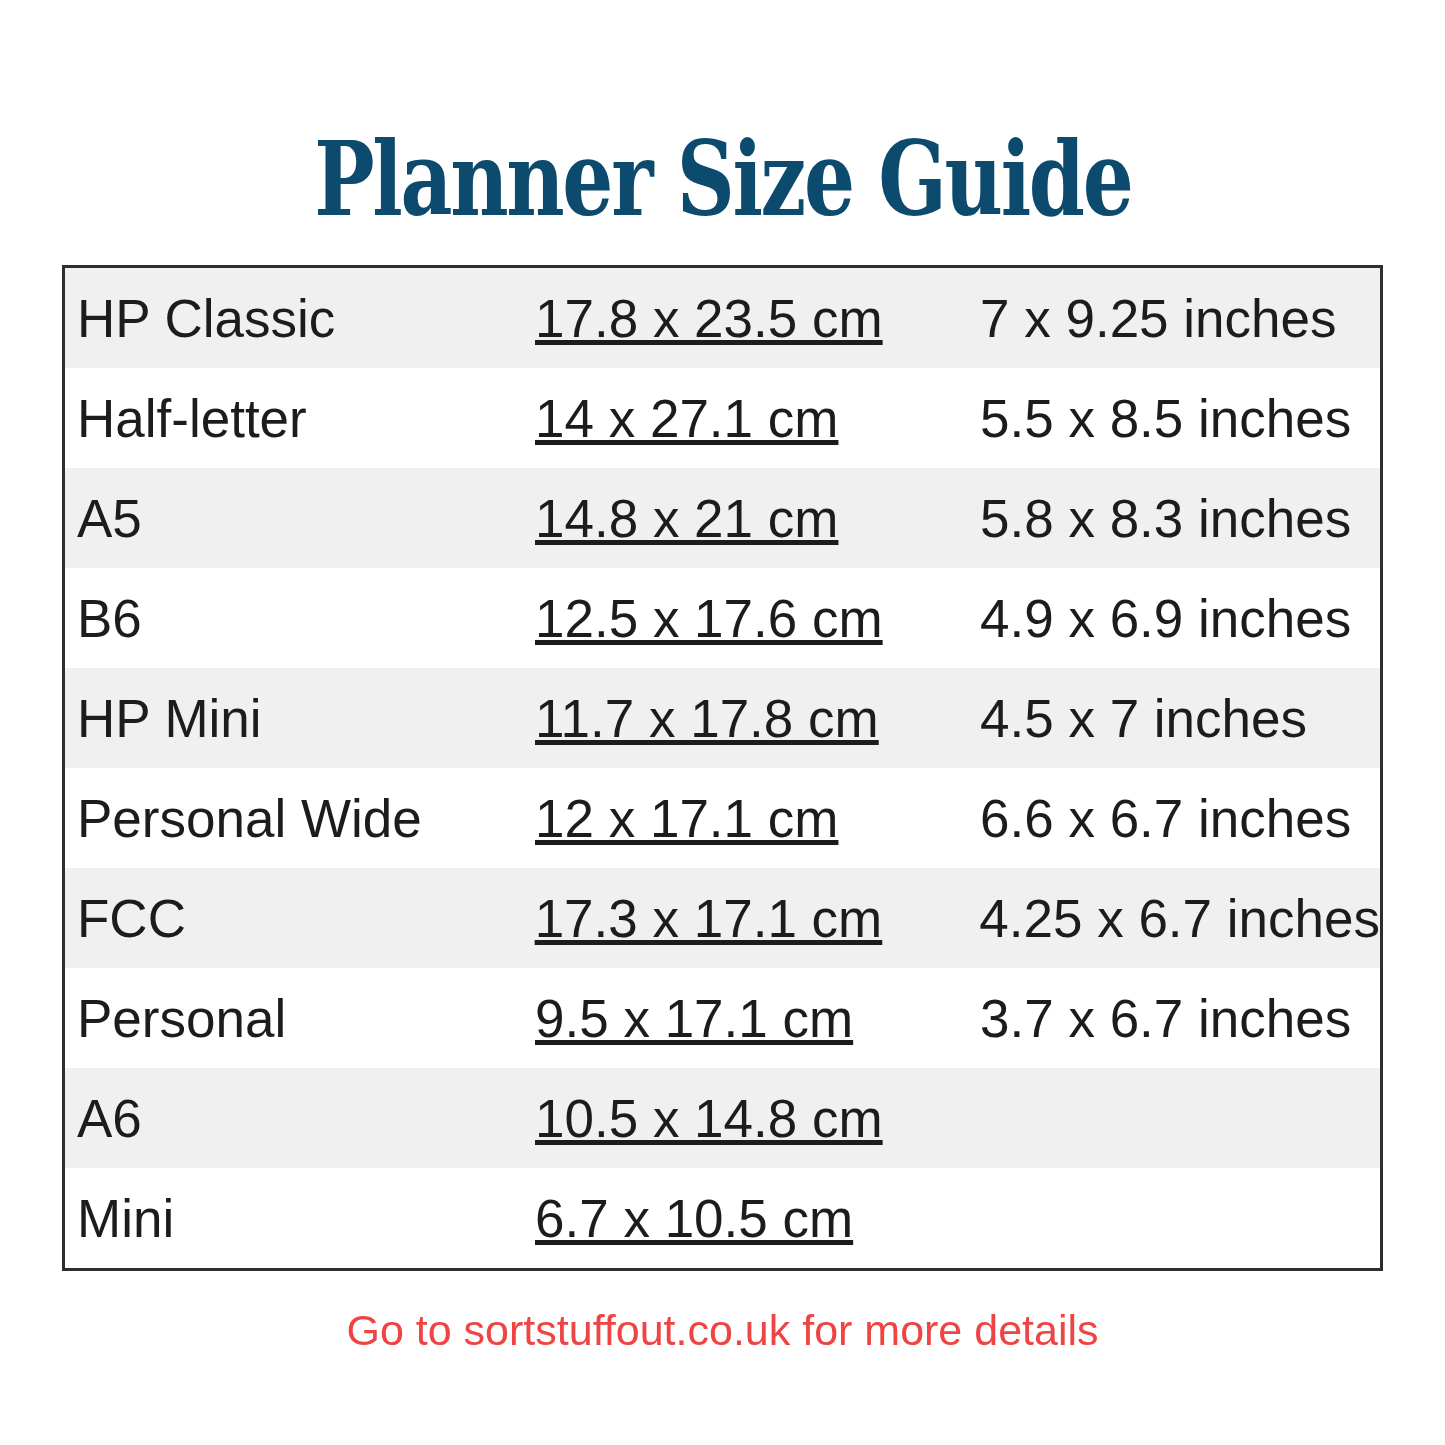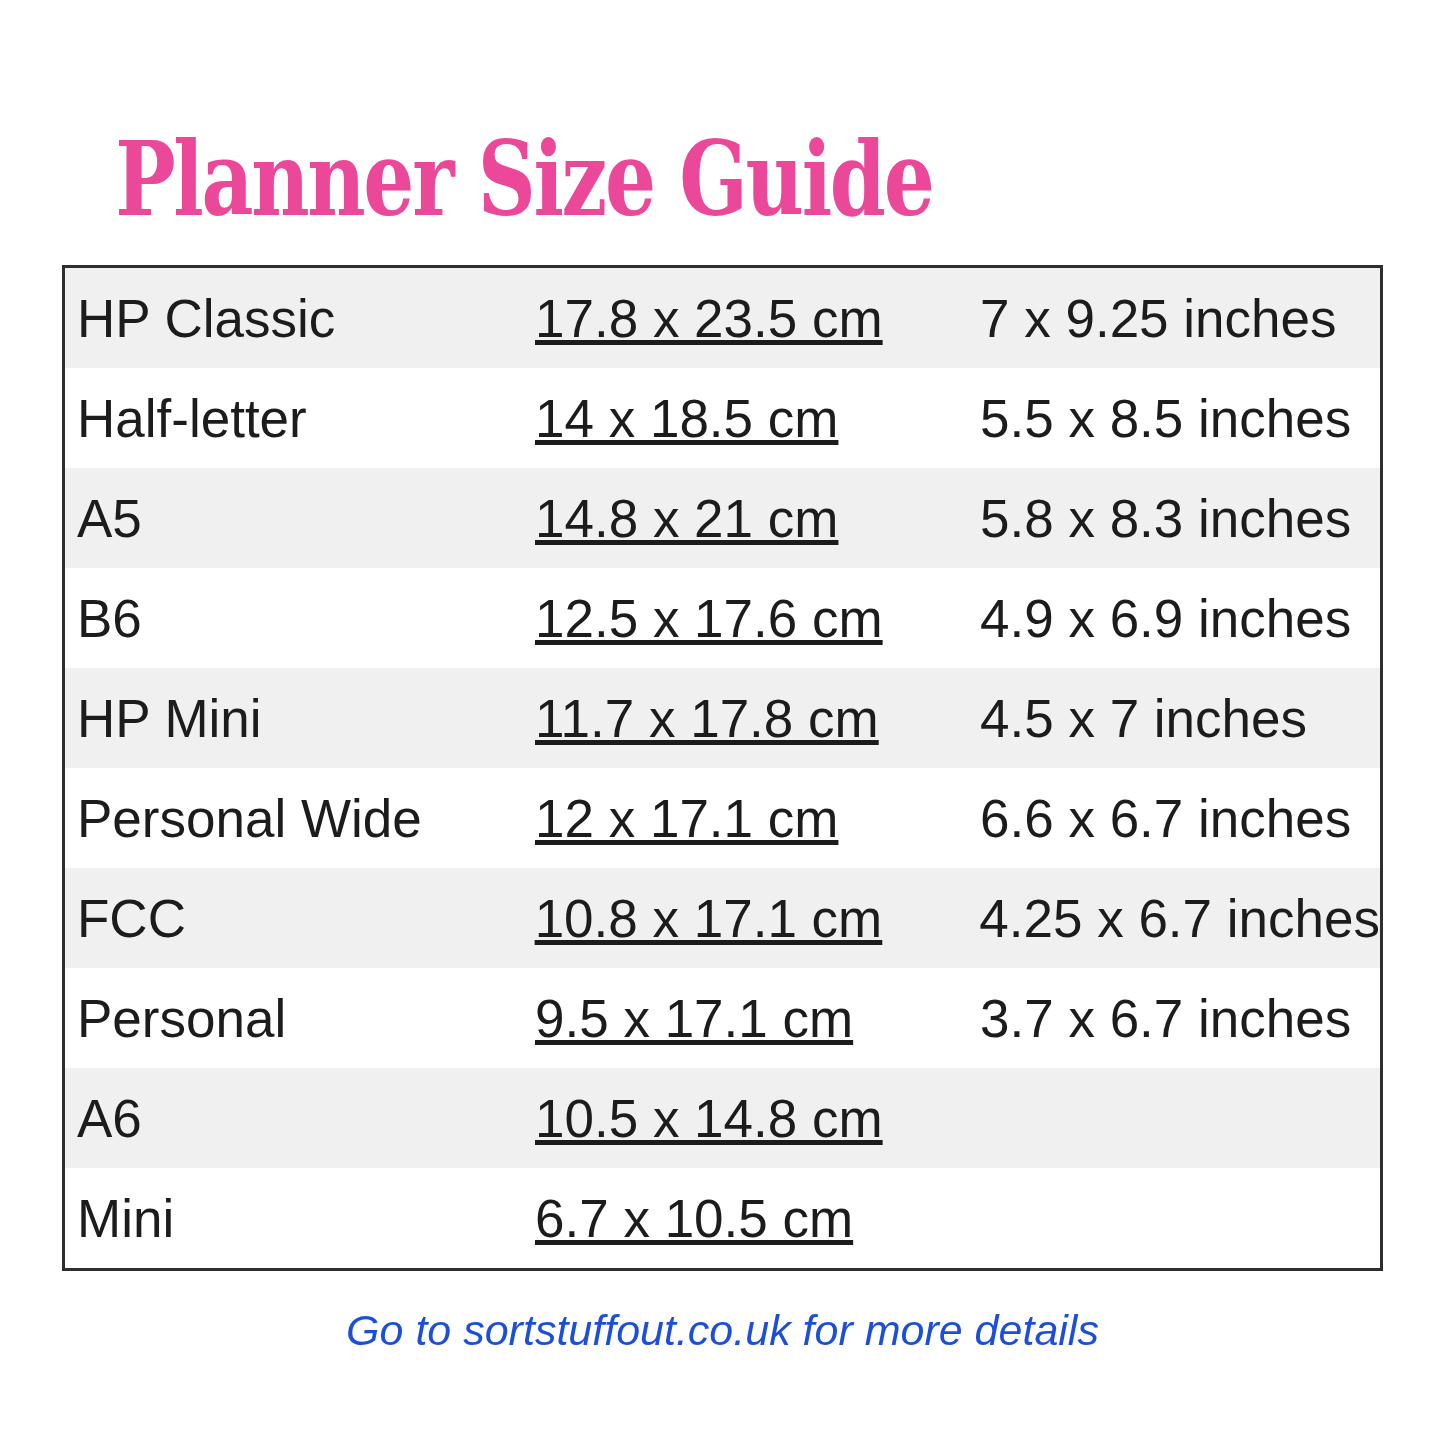--- a/index.html
+++ b/index.html
@@ -19,25 +19,25 @@
     width: 1445px;
     height: 1445px;
     background: var(--background);
     overflow: hidden;
   }
   .title {
     position: absolute;
     top: 118px;
     left: 0;
     width: 100%;
-    text-align: left;
+    text-align: center;
     font-family: "DejaVu Serif", "Liberation Serif", serif;
     font-weight: bold;
     font-size: 103px;
-    color: #ec4899;
+    color: #0c4a6e;
     white-space: nowrap;
     letter-spacing: -3px;
   }
   .title-inner {
     display: inline-block;
     transform: scaleX(0.78);
     transform-origin: 50% 50%;
   }
   .size-table {
     position: absolute;
@@ -65,41 +65,40 @@
   }
   .cell.name { width: 470px; padding-left: 12px; }
   .cell.cm   { width: 445px; text-decoration: underline; }
   .cell.in   { flex: 1 1 auto; }
   .footer {
     position: absolute;
     top: 1306px;
     left: 0;
     width: 100%;
     text-align: center;
-    font-style: italic;
     font-size: 43px;
-    color: #1d4ed8;
+    color: #ef4444;
   }
 </style>
 </head>
 <body>
 
 <div class="sheet">
 
   <h1 class="title"><span class="title-inner">Planner Size Guide</span></h1>
 
   <div class="size-table">
     <div class="row">
       <div class="cell name">HP Classic</div>
       <div class="cell cm">17.8 x 23.5 cm</div>
       <div class="cell in">7 x 9.25 inches</div>
     </div>
     <div class="row">
       <div class="cell name">Half-letter</div>
-      <div class="cell cm">14 x 18.5 cm</div>
+      <div class="cell cm">14 x 27.1 cm</div>
       <div class="cell in">5.5 x 8.5 inches</div>
     </div>
     <div class="row">
       <div class="cell name">A5</div>
       <div class="cell cm">14.8 x 21 cm</div>
       <div class="cell in">5.8 x 8.3 inches</div>
     </div>
     <div class="row">
       <div class="cell name">B6</div>
       <div class="cell cm">12.5 x 17.6 cm</div>
@@ -110,21 +109,21 @@
       <div class="cell cm">11.7 x 17.8 cm</div>
       <div class="cell in">4.5 x 7 inches</div>
     </div>
     <div class="row">
       <div class="cell name">Personal Wide</div>
       <div class="cell cm">12 x 17.1 cm</div>
       <div class="cell in">6.6 x 6.7 inches</div>
     </div>
     <div class="row">
       <div class="cell name">FCC</div>
-      <div class="cell cm">10.8 x 17.1 cm</div>
+      <div class="cell cm">17.3 x 17.1 cm</div>
       <div class="cell in">4.25 x 6.7 inches</div>
     </div>
     <div class="row">
       <div class="cell name">Personal</div>
       <div class="cell cm">9.5 x 17.1 cm</div>
       <div class="cell in">3.7 x 6.7 inches</div>
     </div>
     <div class="row">
       <div class="cell name">A6</div>
       <div class="cell cm">10.5 x 14.8 cm</div>

